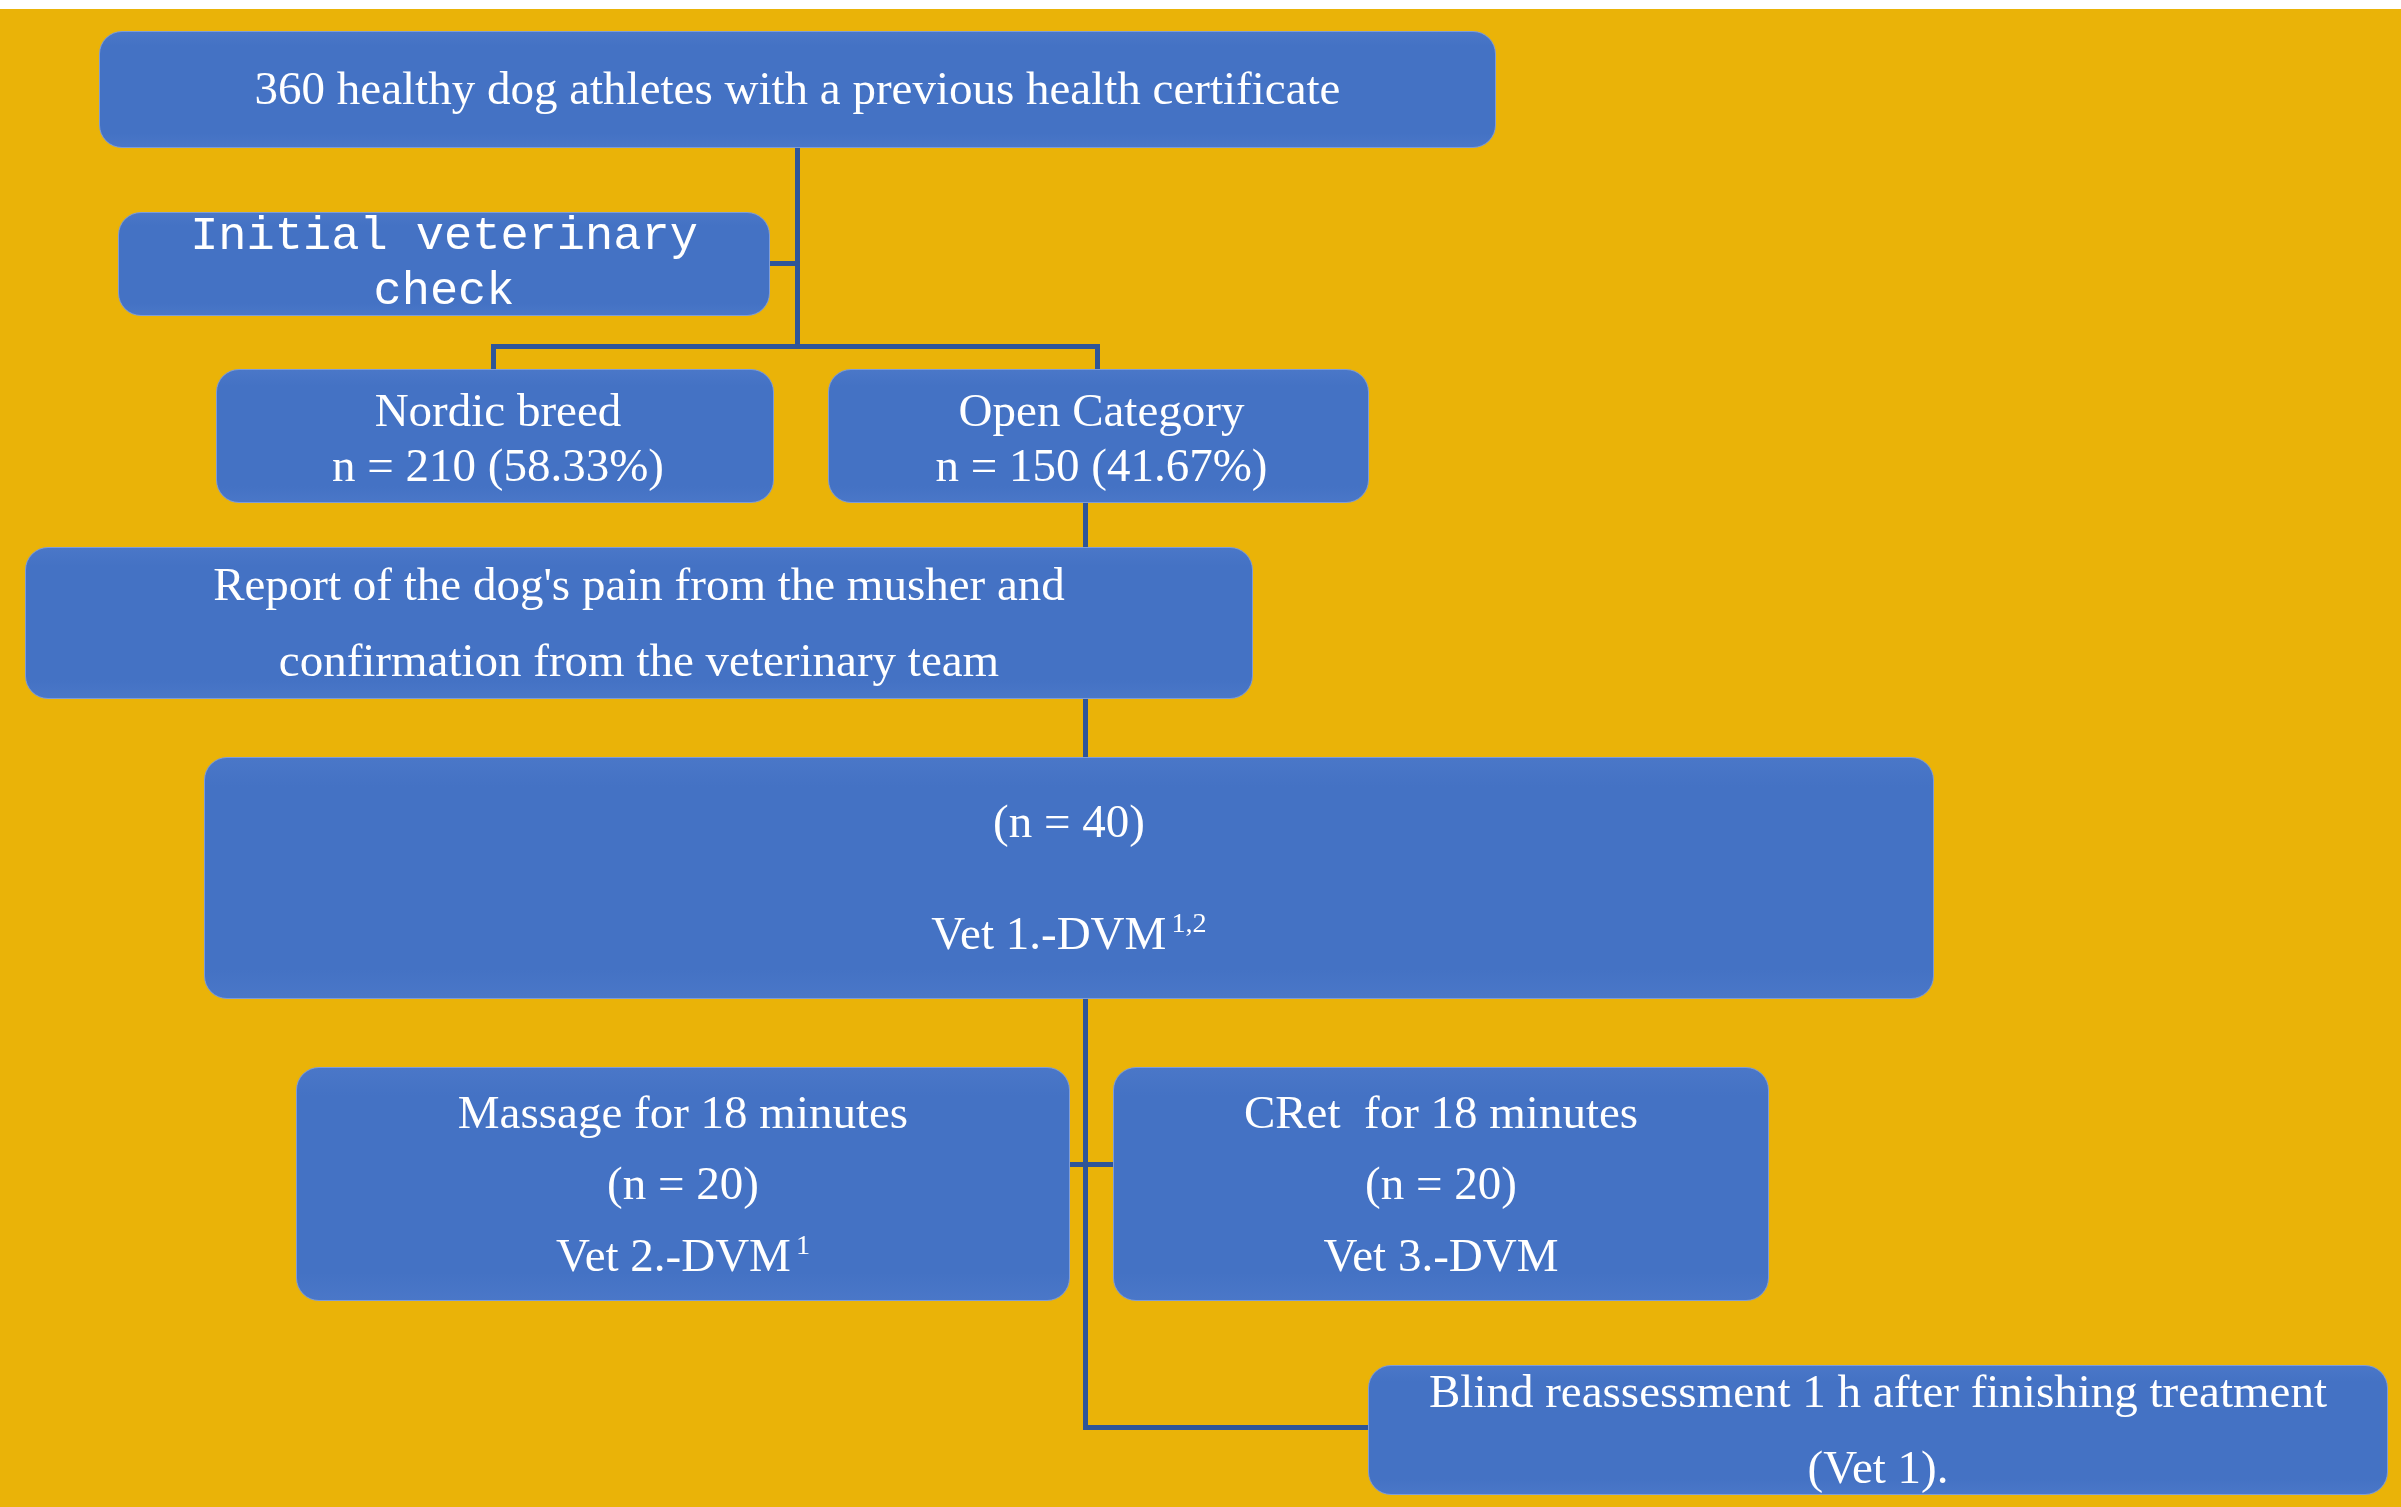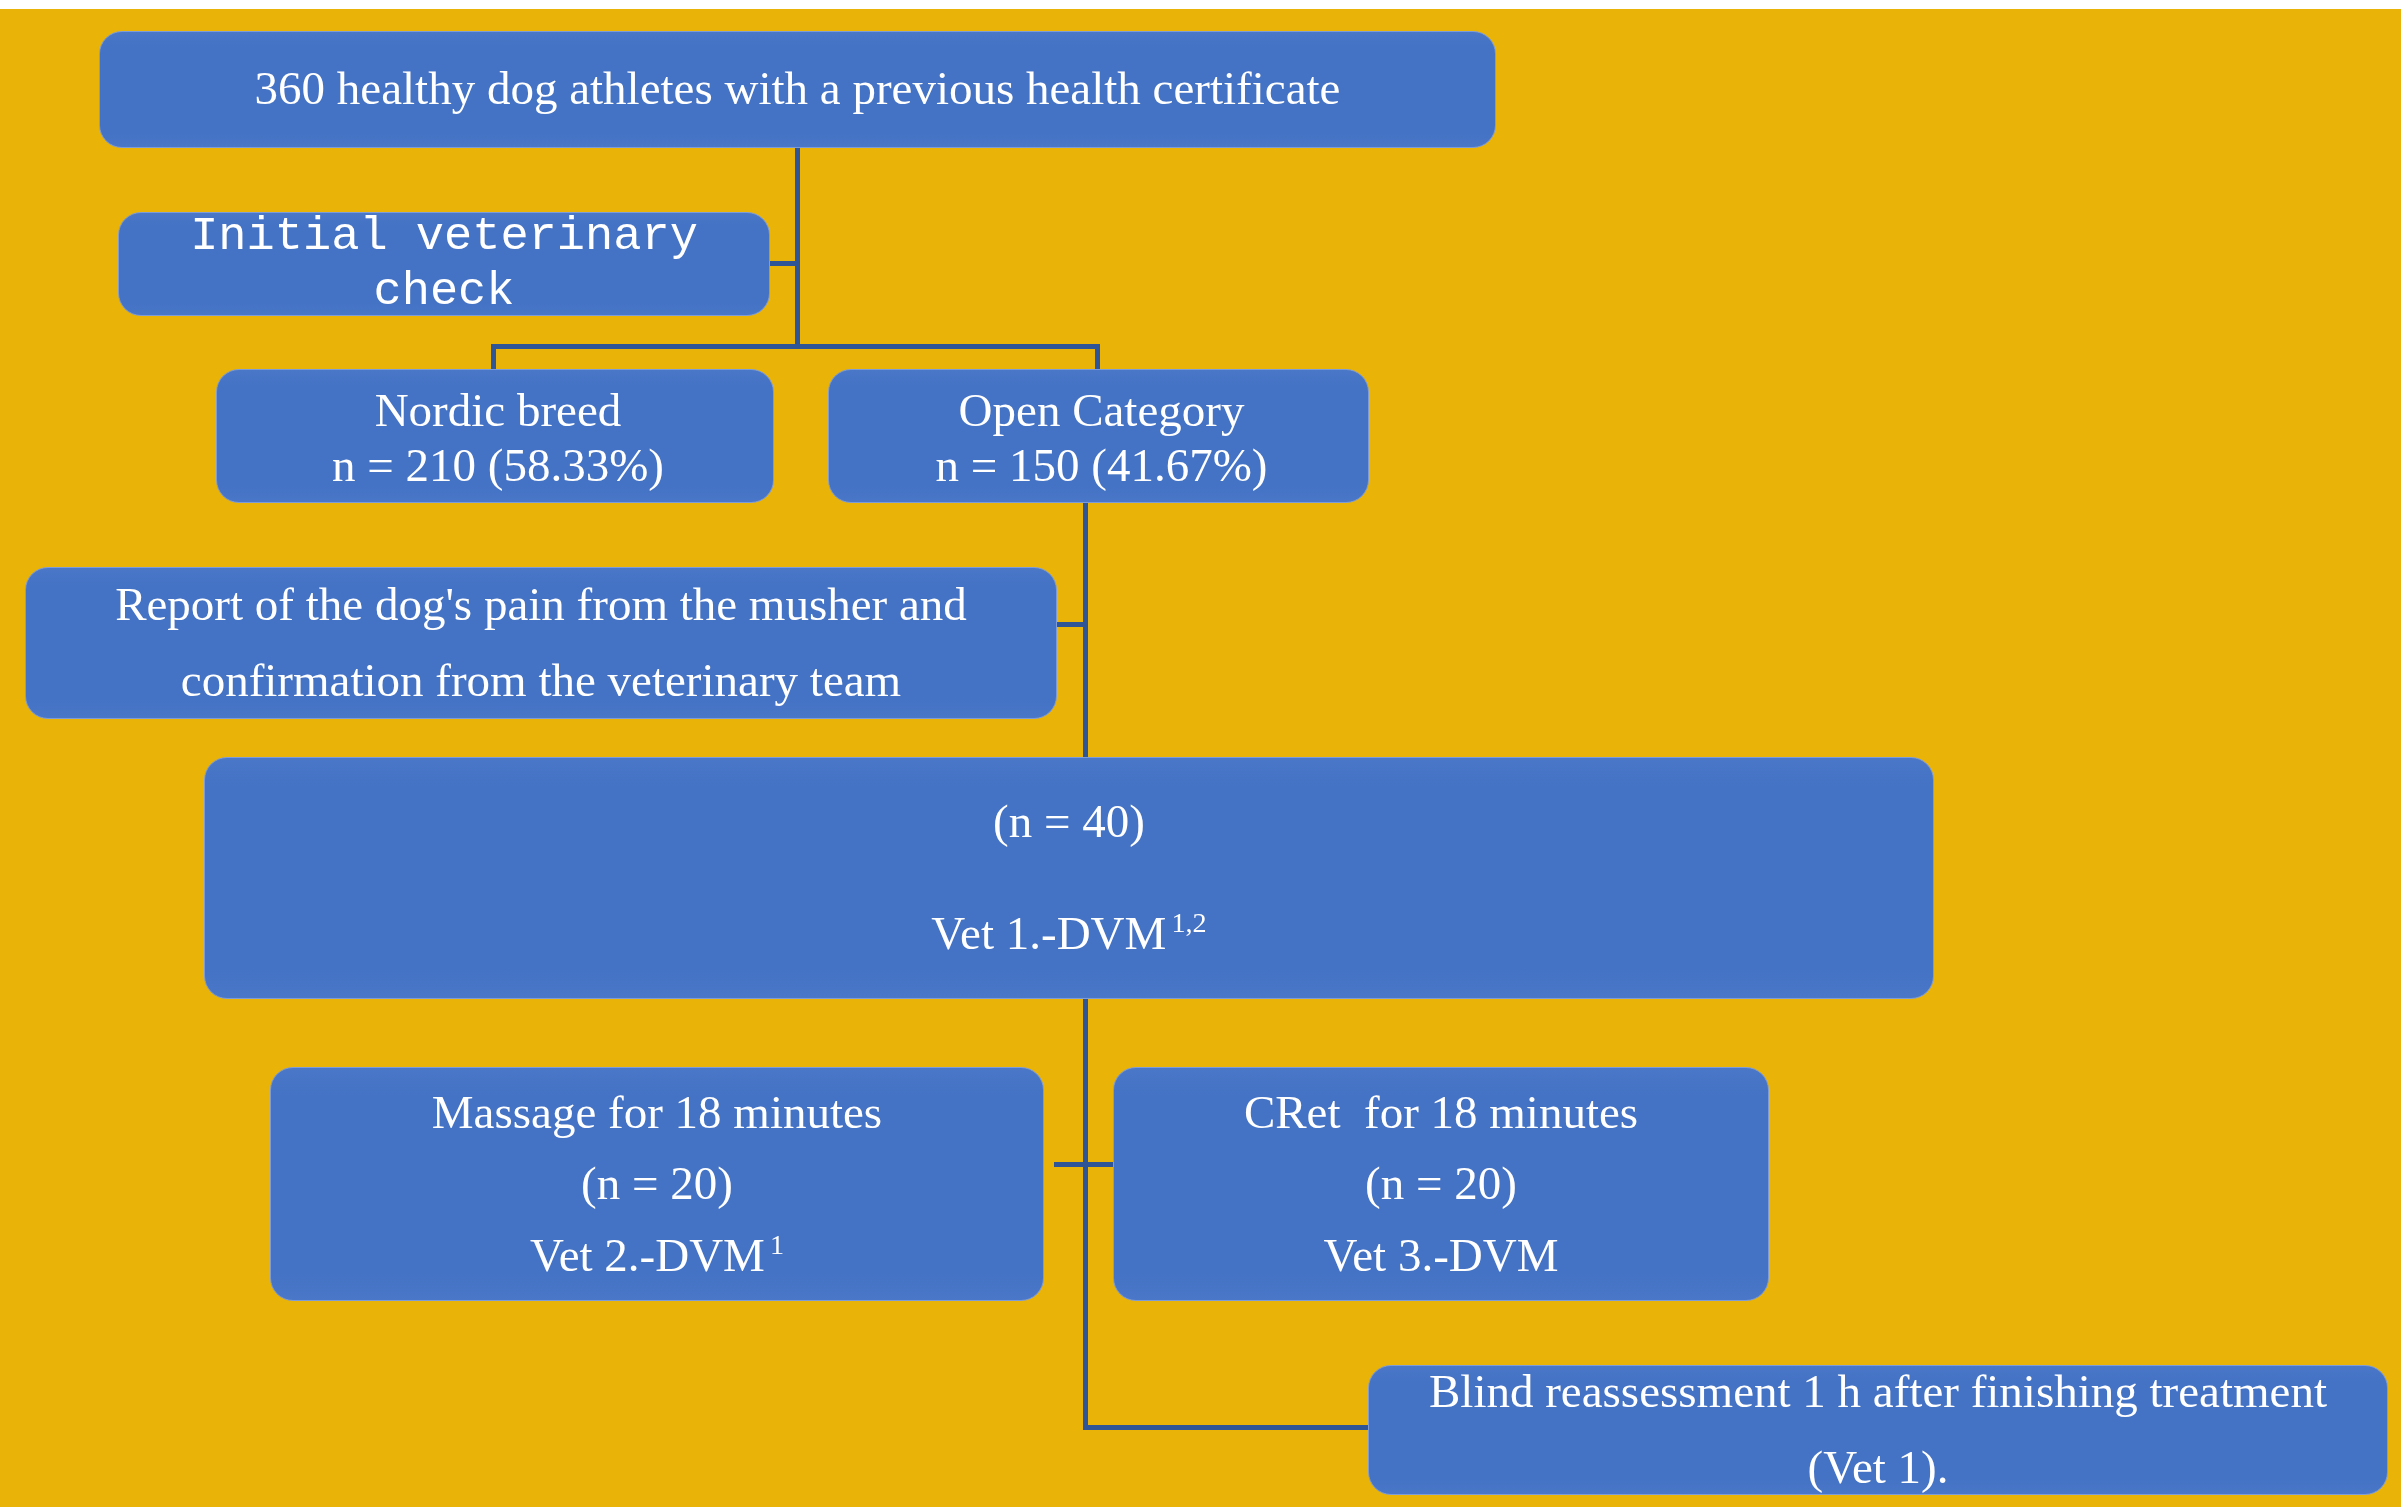--- a/index.html
+++ b/index.html
@@ -47,23 +47,23 @@
   .v-center2  { justify-content: center; gap: 20.4px; }
   .connector {
     position: absolute;
     background: #2F5597;
   }
   
   #box-health        { left: 99px;  top: 21.6px;   width: 1397px; height: 117px; }
   #box-initial       { left: 118px;  top: 203px;  width: 652px; height: 104px; font-family: Liberation Mono, monospace; }
   #box-nordic        { left: 216px;  top: 360px;  width: 558px;  height: 134px; }
   #box-open          { left: 828px; top: 360px;  width: 541px;  height: 134px; }
-  #box-report        { left: 25px;   top: 558px;  width: 1032px; height: 152px; }
+  #box-report        { left: 25px;   top: 538px;  width: 1228px; height: 152px; }
   #box-assessment    { left: 204px;  top: 748px; width: 1730px; height: 242px; }
-  #box-massage       { left: 270px;  top: 1058px; width: 774px; height: 234px; }
+  #box-massage       { left: 296px;  top: 1058px; width: 774px; height: 234px; }
   #box-cret          { left: 1113px; top: 1058px; width: 656px; height: 234px; }
   #box-reassessment  { left: 1368px; top: 1356px; width: 1020px; height: 130px; }
   
   #line-v1             { left: 795px; top: 138px;  width: 4.8px;    height: 200px; }
   #line-tick-initial   { left: 768px; top: 252px;  width: 30px;   height: 4.8px; }
   #line-branch         { left: 491px;  top: 335px;  width: 608px; height: 4.8px; }
   #line-drop-nordic    { left: 491px;  top: 335px;  width: 4.8px;    height: 27px; }
   #line-drop-open      { left: 1095px; top: 335px;  width: 4.8px;    height: 27px; }
   #line-v2             { left: 1083px; top: 490px;  width: 4.8px;    height: 260px; }
   #line-tick-report    { left: 1055px; top: 613px; width: 30px;   height: 4.8px; }

